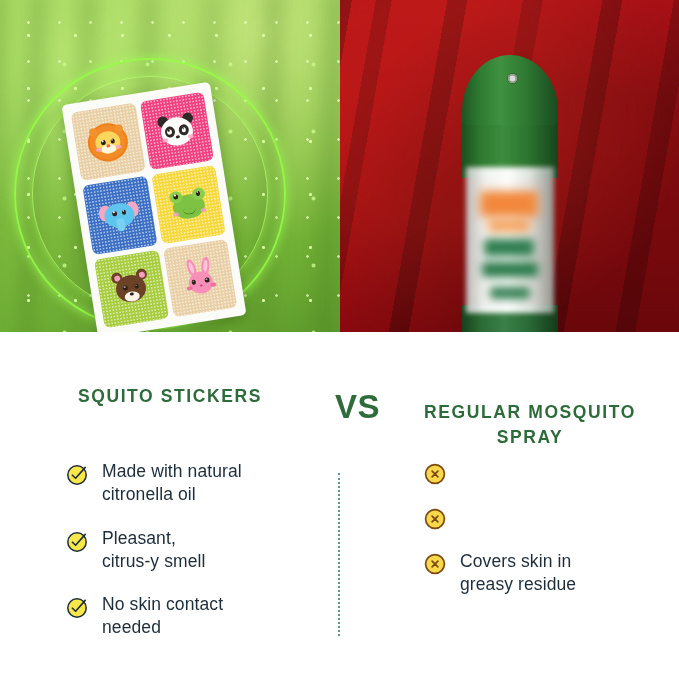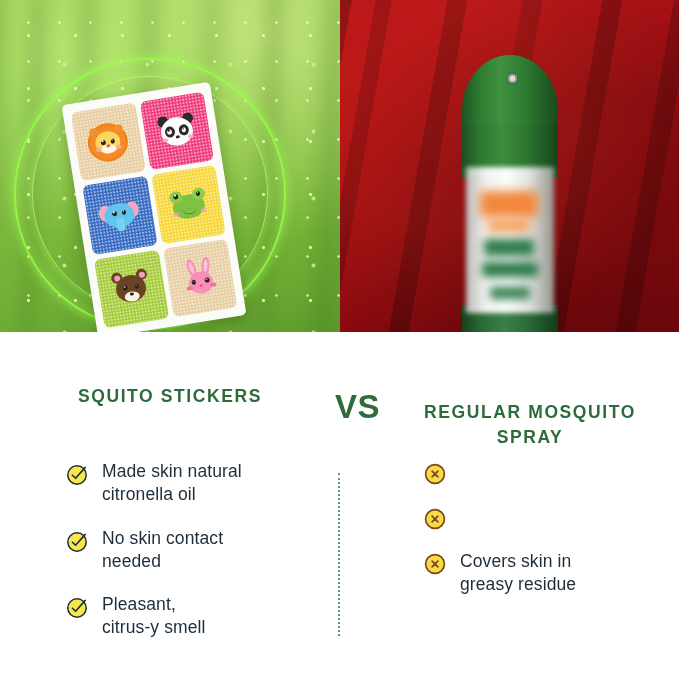--- a/index.html
+++ b/index.html
@@ -486,46 +486,46 @@
 
     <div class="bullets left">
 
       <div class="bullet-row">
         <span class="bullet-icon">
           <svg viewBox="0 0 26 26">
             <circle cx="13" cy="14" r="9.2" fill="#f7e74a" stroke="#1e2d3a" stroke-width="1.5"></circle>
             <path d="M8.4 14.2 L11.6 17.3 L21.2 6.4" fill="none" stroke="#1e2d3a" stroke-width="1.6" stroke-linecap="round" stroke-linejoin="round"></path>
           </svg>
         </span>
-        <span class="bullet-text">Made skin natural
+        <span class="bullet-text">Made with natural
 citronella oil</span>
+      </div>
+
+      <div class="bullet-row">
+        <span class="bullet-icon">
+          <svg viewBox="0 0 26 26">
+            <circle cx="13" cy="14" r="9.2" fill="#f7e74a" stroke="#1e2d3a" stroke-width="1.5"></circle>
+            <path d="M8.4 14.2 L11.6 17.3 L21.2 6.4" fill="none" stroke="#1e2d3a" stroke-width="1.6" stroke-linecap="round" stroke-linejoin="round"></path>
+          </svg>
+        </span>
+        <span class="bullet-text">Pleasant,
+citrus-y smell</span>
       </div>
 
       <div class="bullet-row">
         <span class="bullet-icon">
           <svg viewBox="0 0 26 26">
             <circle cx="13" cy="14" r="9.2" fill="#f7e74a" stroke="#1e2d3a" stroke-width="1.5"></circle>
             <path d="M8.4 14.2 L11.6 17.3 L21.2 6.4" fill="none" stroke="#1e2d3a" stroke-width="1.6" stroke-linecap="round" stroke-linejoin="round"></path>
           </svg>
         </span>
         <span class="bullet-text">No skin contact
 needed</span>
       </div>
 
-      <div class="bullet-row">
-        <span class="bullet-icon">
-          <svg viewBox="0 0 26 26">
-            <circle cx="13" cy="14" r="9.2" fill="#f7e74a" stroke="#1e2d3a" stroke-width="1.5"></circle>
-            <path d="M8.4 14.2 L11.6 17.3 L21.2 6.4" fill="none" stroke="#1e2d3a" stroke-width="1.6" stroke-linecap="round" stroke-linejoin="round"></path>
-          </svg>
-        </span>
-        <span class="bullet-text">Pleasant,
-citrus-y smell</span>
-      </div>
-
     </div>
 
     <div class="bullets right">
 
       <div class="bullet-row">
         <span class="bullet-icon">
           <svg viewBox="0 0 26 26">
             <circle cx="13" cy="13" r="9.4" fill="#f9d94b" stroke="#7a4a12" stroke-width="1.7"></circle>
             <path d="M10.1 10.1 L15.9 15.9 M15.9 10.1 L10.1 15.9" fill="none" stroke="#7a4a12" stroke-width="1.7" stroke-linecap="round"></path>
           </svg>

